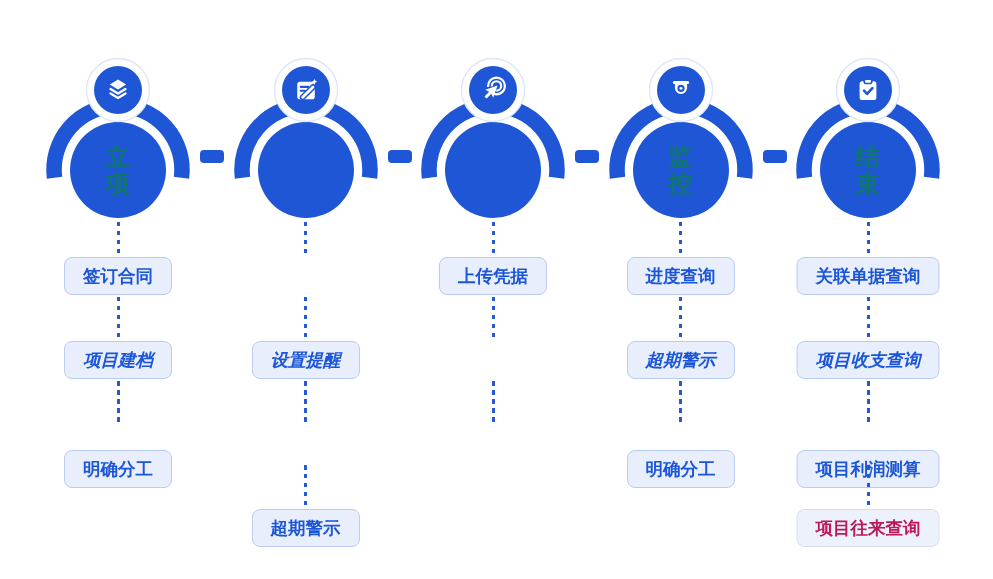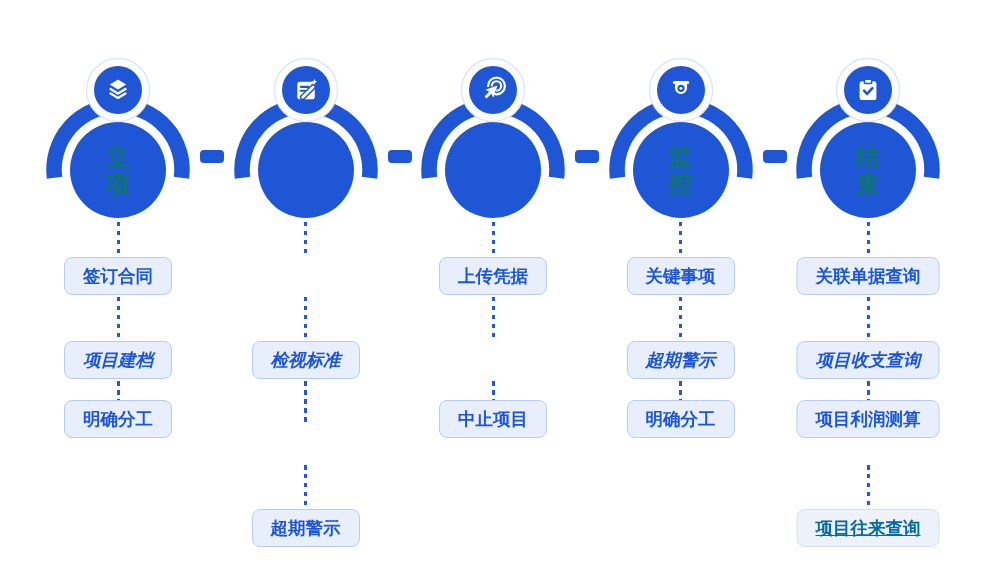--- a/index.html
+++ b/index.html
@@ -27,23 +27,23 @@
   .vd-b{top:381px;height:42px;}
   .vd-c{top:465px;height:42px;}
 
   .item-box{
     position:absolute;left:50%;transform:translateX(-50%);
     height:38px;line-height:36px;box-sizing:border-box;
     padding:0 18px;border-radius:8px;white-space:nowrap;
     background:#e8eefb;border:1px solid #b9cbf2;
     color:#1b55d8;font-size:17.5px;font-weight:700;text-align:center;
   }
-  .row0{top:257px;} .row1{top:341px;font-style:italic;} .row2{top:400px;} .row3{top:509px;}
+  .row0{top:257px;} .row1{top:341px;font-style:italic;} .row2{top:450px;} .row3{top:509px;}
   .item-box.disabled{
-    background:#edf1f9;border-color:#d7deef;color:#0369a1;text-decoration:underline;
+    background:#edf1f9;border-color:#d7deef;color:#be185d;
   }
 
   .hdash{
     position:absolute;top:150px;width:24px;height:13px;border-radius:4px;background:#1e56d6;
   }
   .hd1{left:200px;} .hd2{left:387.5px;} .hd3{left:575px;} .hd4{left:762.5px;}
 </style>
 </head>
 <body>
 
@@ -80,21 +80,21 @@
         <rect x="4.5" y="5" width="15" height="15" rx="2.5" fill="#fff"></rect>
         <path d="M7.5 9.3H14" stroke="#1e56d6" stroke-width="1.8" stroke-linecap="round"></path>
         <path d="M7.5 12.6H11" stroke="#1e56d6" stroke-width="1.8" stroke-linecap="round"></path>
         <path d="M9.2 18.2L18 9.4" stroke="#1e56d6" stroke-width="5" stroke-linecap="round"></path>
         <path d="M9.2 18.2L18 9.4" stroke="#fff" stroke-width="2.4" stroke-linecap="round"></path>
         <path d="M19.3 2.6l.75 1.55 1.55.75-1.55.75-.75 1.55-.75-1.55-1.55-.75 1.55-.75z" fill="#fff"></path>
       </g>
     </svg>
     <div class="vdots vd-head"></div>
     <div class="vdots vd-a"></div>
-    <div class="item-box row1">检视标准</div>
+    <div class="item-box row1">设置提醒</div>
     <div class="vdots vd-b"></div>
     <div class="vdots vd-c"></div>
     <div class="item-box row3">超期警示</div>
   </div>
 
   <div class="col col3">
     <svg class="head" width="160" height="170" viewBox="0 0 160 170">
       <path d="M16.5 125.8 A64 64 0 1 1 143.5 125.8" fill="none" stroke="#1e56d6" stroke-width="15.5"></path>
       <circle cx="80" cy="118" r="48" fill="#1e56d6"></circle>
       <circle cx="80" cy="38" r="31.5" fill="#ffffff" stroke="#dce6f8" stroke-width="1.3"></circle>
@@ -104,39 +104,38 @@
         <circle cx="15" cy="8.5" r="7.2" pathLength="100" fill="none" stroke="#fff" stroke-width="1.9" stroke-dasharray="30 18 52"></circle>
         <g transform="rotate(45 9.5 14.5)">
           <path d="M9.5 5.5L14.3 15.5 10.8 14.3 10.8 20 8.2 20 8.2 14.3 4.7 15.5Z" fill="#fff"></path>
         </g>
       </g>
     </svg>
     <div class="vdots vd-head"></div>
     <div class="item-box row0">上传凭据</div>
     <div class="vdots vd-a"></div>
     <div class="vdots vd-b"></div>
-    <div class="item-box row2">中止项目</div>
   </div>
 
   <div class="col col4">
     <svg class="head" width="160" height="170" viewBox="0 0 160 170">
       <path d="M16.5 125.8 A64 64 0 1 1 143.5 125.8" fill="none" stroke="#1e56d6" stroke-width="15.5"></path>
       <circle cx="80" cy="118" r="48" fill="#1e56d6"></circle>
       <circle cx="80" cy="38" r="31.5" fill="#ffffff" stroke="#dce6f8" stroke-width="1.3"></circle>
       <circle cx="80" cy="38" r="24" fill="#1e56d6"></circle>
       <g transform="translate(66,24) scale(1.1667)">
         <rect x="5" y="4.2" width="14" height="2.6" rx="1.3" fill="#fff"></rect>
         <path d="M6.8 6.8h10.4v3.4a5.2 5.2 0 0 1-10.4 0z" fill="#fff"></path>
         <circle cx="12" cy="10.6" r="3.1" fill="#1e56d6"></circle>
         <circle cx="12" cy="10.6" r="1.25" fill="#fff"></circle>
       </g>
     </svg>
     <div class="stage-label"><span>监控</span></div>
     <div class="vdots vd-head"></div>
-    <div class="item-box row0">关键事项</div>
+    <div class="item-box row0">进度查询</div>
     <div class="vdots vd-a"></div>
     <div class="item-box row1">超期警示</div>
     <div class="vdots vd-b"></div>
     <div class="item-box row2">明确分工</div>
   </div>
 
   <div class="col col5">
     <svg class="head" width="160" height="170" viewBox="0 0 160 170">
       <path d="M16.5 125.8 A64 64 0 1 1 143.5 125.8" fill="none" stroke="#1e56d6" stroke-width="15.5"></path>
       <circle cx="80" cy="118" r="48" fill="#1e56d6"></circle>

